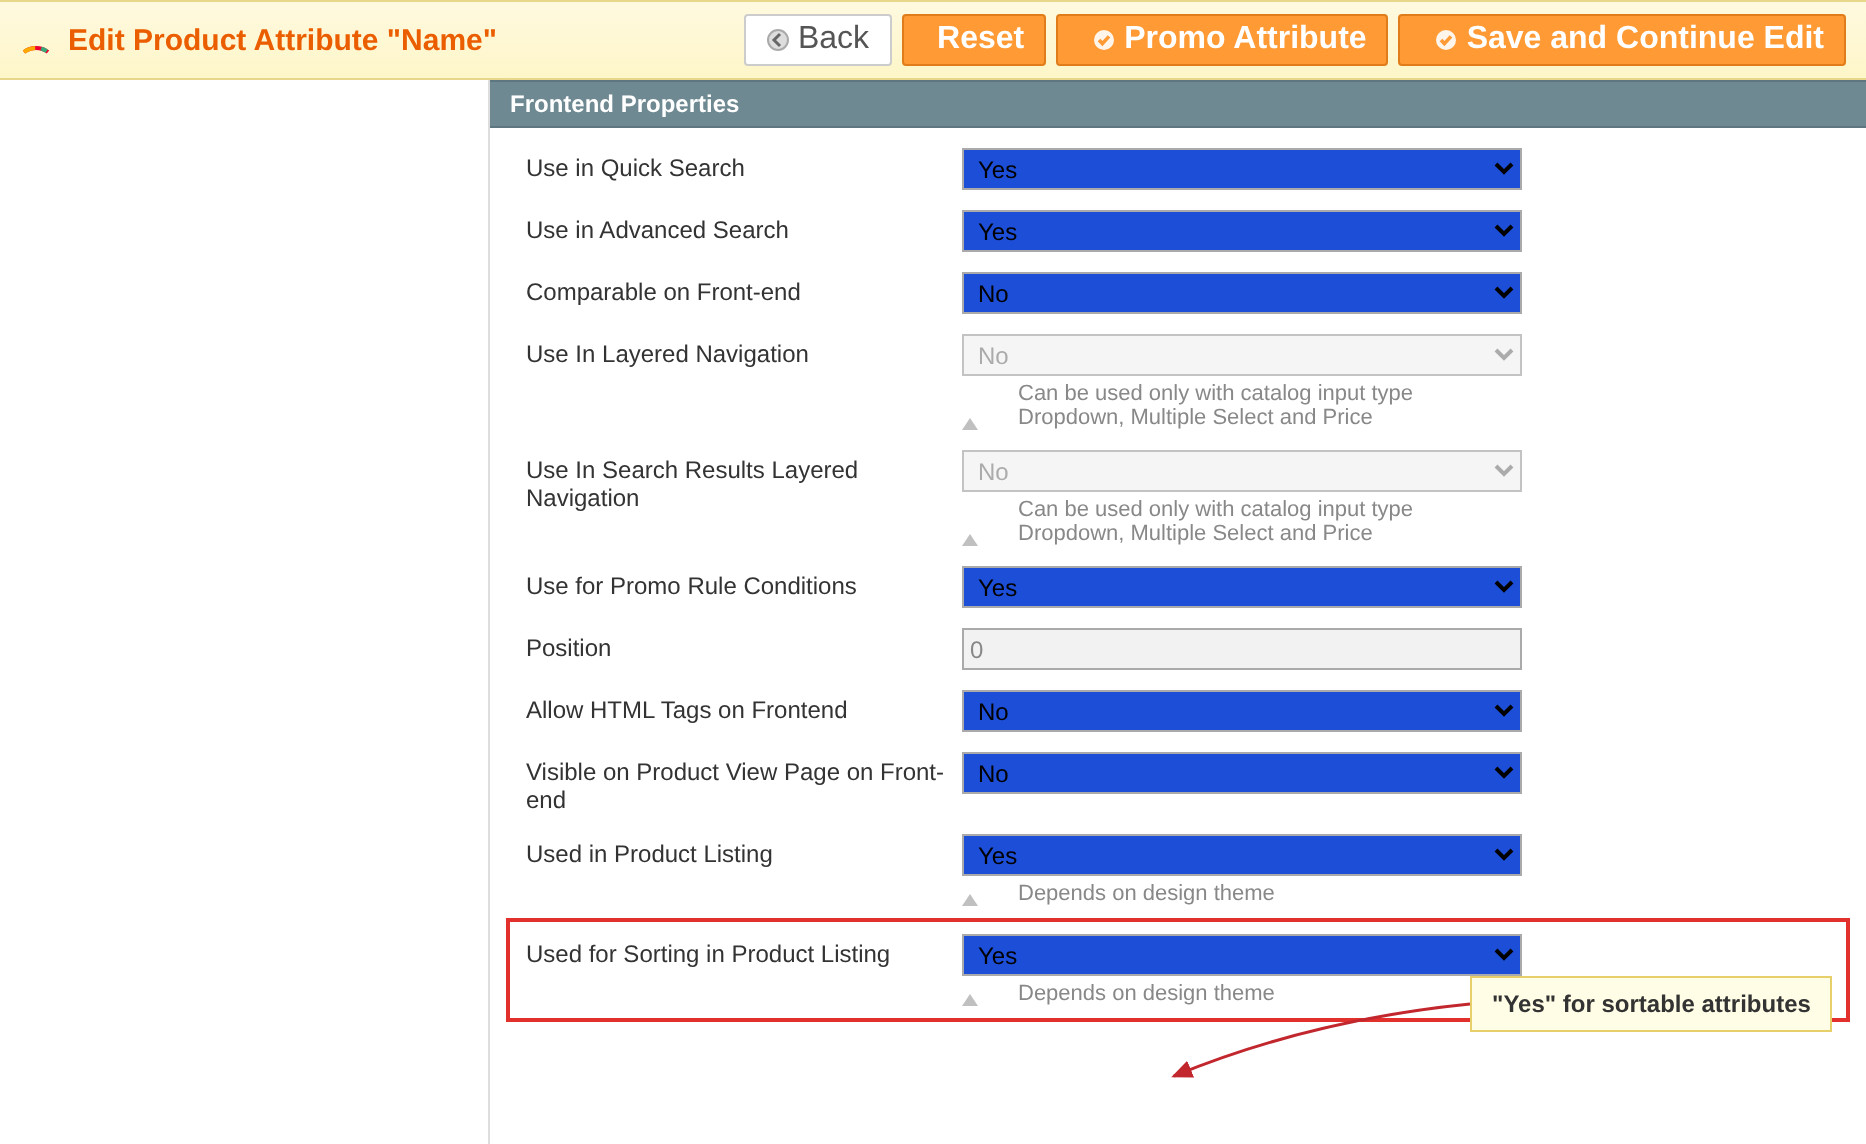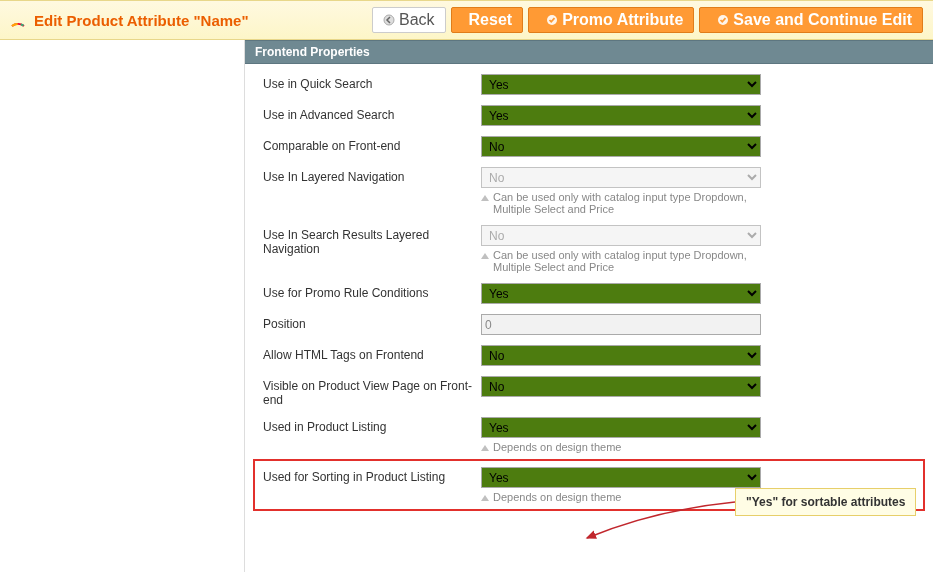--- a/index.html
+++ b/index.html
@@ -28,24 +28,24 @@
 
   .section-header {
     background: #6f8992; color: #fff; font-weight: bold; font-size: 12px;
     padding: 4px 10px; border: 1px solid #5d7680; border-left: none; border-right: none;
   }
   .form-area { padding: 10px 18px 10px 18px; }
   .row { display: flex; align-items: flex-start; margin-bottom: 10px; }
   .lbl { width: 218px; padding-top: 3px; }
   .ctrl { width: 280px; }
   .ctrl select, .ctrl input[type=text] {
-    width: 100%; border: 1px solid #aaa; font-size: 12px; padding: 2px 3px; height: 21px; background:#4d7c0f;
+    width: 100%; border: 1px solid #aaa; font-size: 12px; padding: 2px 3px; height: 21px; background:#1d4ed8;
   }
   .ctrl select[disabled], .ctrl input[disabled] { background: #f2f2f2; color: #888; }
-  .hint { font-size: 11px; color: #888; margin-top: 3px; display:flex; align-items:flex-start; gap:4px; }
+  .hint { font-size: 11px; color: #888; margin-top: 3px; display:flex; align-items:flex-end; gap:20px; }
   .hint-tri { width:0;height:0;border-left:4px solid transparent;border-right:4px solid transparent;border-bottom:6px solid #c0c0c0; margin-top:4px; flex-shrink:0;}
 
   .highlight-box { border: 2px solid #e2302c; padding: 6px 8px; margin: -4px -10px 0 -10px; }
   .callout {
     position: absolute; background: #fffde5; border: 1px solid #e7cf6a; padding: 6px 10px;
     font-weight: bold; color: #333; font-size: 12px;
   }
   .main-wrap { position: relative; }
   svg.arrow { position:absolute; pointer-events:none; }
 </style>

